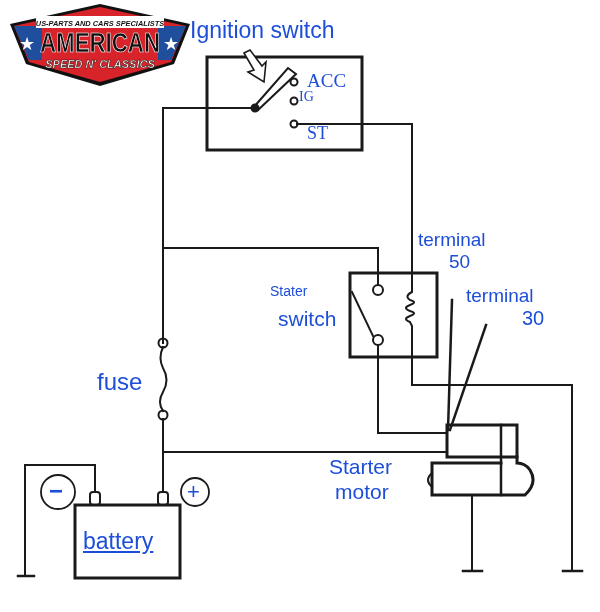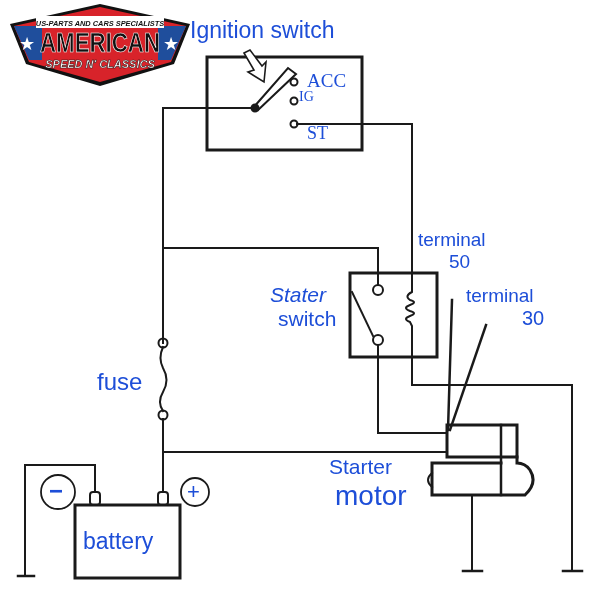--- a/index.html
+++ b/index.html
@@ -83,23 +83,23 @@
 <div class="lbl" style="left:190px; top:17px; font-size:23px;">Ignition switch</div>
 <div class="lbl serif" style="left:299px; top:70px; font-size:19px;margin-left:8px;">ACC</div>
 <div class="lbl serif" style="left:299px; top:89px; font-size:14px;">IG</div>
 <div class="lbl serif" style="left:307px; top:123px; font-size:18px;">ST</div>
 
 <div class="lbl" style="left:418px; top:229px; font-size:19px;">terminal</div>
 <div class="lbl" style="left:449px; top:251px; font-size:19px;text-align:right;">50</div>
 <div class="lbl" style="left:466px; top:285px; font-size:19px;">terminal</div>
 <div class="lbl" style="left:522px; top:307px; font-size:20px;">30</div>
 
-<div class="lbl" style="left:270px; top:283px; font-size:21px;font-style:italic;">Stater</div>
+<div class="lbl" style="left:270px; top:283px; font-size:14px;">Stater</div>
 <div class="lbl" style="left:278px; top:307px; font-size:21px;">switch</div>
 
 <div class="lbl" style="left:97px; top:368px; font-size:24px;">fuse</div>
 
 <div class="lbl" style="left:329px; top:455px; font-size:21px;text-align:center;">Starter</div>
-<div class="lbl" style="left:335px; top:480px; font-size:28px;">motor</div>
+<div class="lbl" style="left:335px; top:480px; font-size:21px;">motor</div>
 
-<div class="lbl" style="left:83px; top:528px; font-size:23px;">battery</div>
+<div class="lbl" style="left:83px; top:528px; font-size:23px;text-decoration:underline;">battery</div>
 <div class="lbl" style="left:49px; top:477px; font-size:24px; font-weight:bold;">−</div>
 <div class="lbl" style="left:187px; top:479px; font-size:22px;">+</div>
 
 </body></html>

